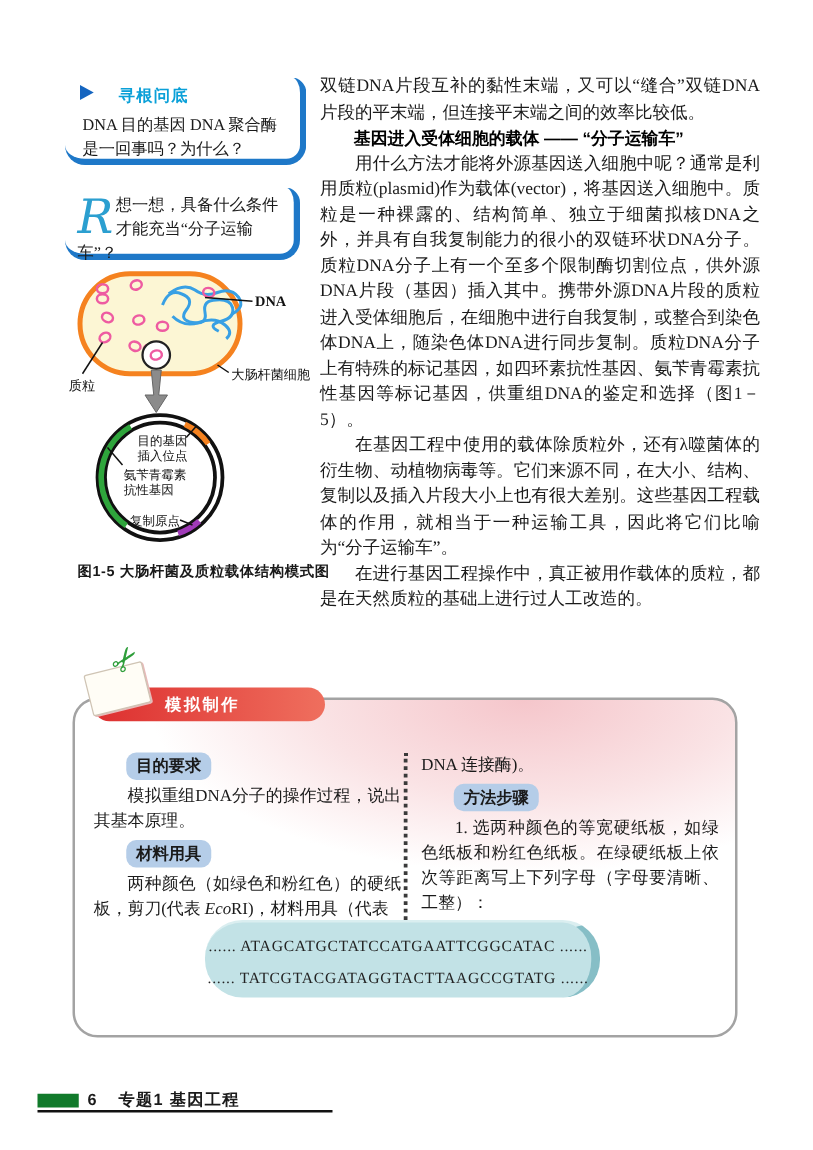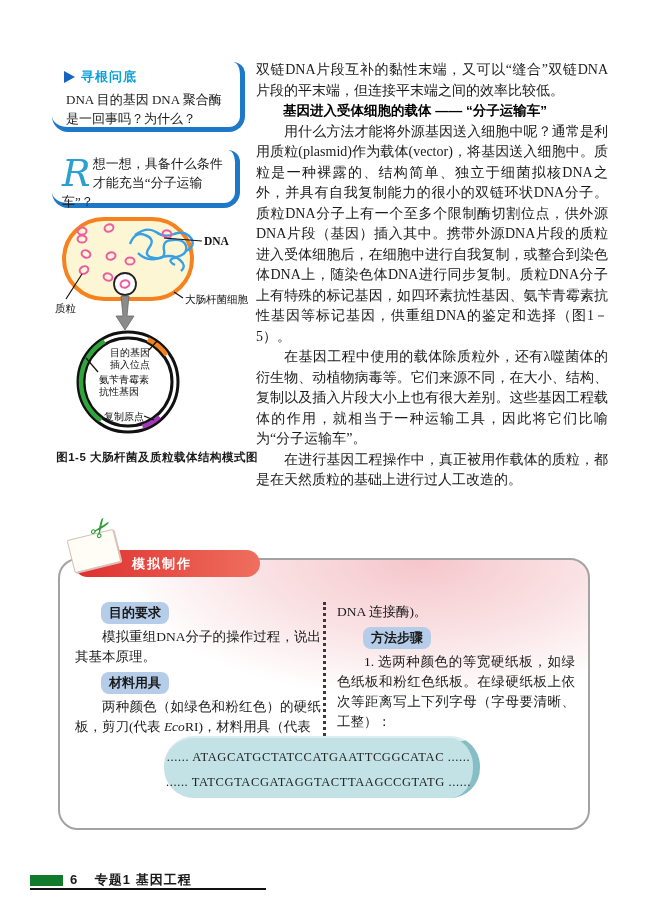--- a/index.html
+++ b/index.html
@@ -3,36 +3,36 @@
 <meta charset="utf-8">
 <style>
   html,body{margin:0;padding:0;background:#fff;}
   .page{position:relative;width:650px;height:920px;background:#ffffff;overflow:hidden;
         font-family:"Liberation Serif","DejaVu Serif",serif;color:#1a1a1a;}
 
   
   .side-box{position:absolute;border-right:5px solid #1e78c8;border-bottom:5px solid #1e78c8;
             border-radius:4px 12px 16px 16px;}
   .box-inquiry{left:52px;top:62px;width:193px;height:70px;padding:6px 6px 0 12px;box-sizing:border-box;}
-  .inq-head{display:flex;align-items:center;gap:6px;}
+  .inq-head{display:flex;gap:20px;}
   .tri{width:0;height:0;border-left:11px solid #1565c0;border-top:6px solid transparent;
        border-bottom:6px solid transparent;}
   .inq-title{color:#0aa0d8;font-weight:bold;font-size:13px;
              font-family:"Liberation Sans","DejaVu Sans",sans-serif;letter-spacing:1px;}
   .inq-body{font-size:13px;line-height:19px;margin-top:4px;padding-left:2px;}
 
   .box-think{left:52px;top:150px;width:188px;height:58px;padding:4px 4px 0 10px;box-sizing:border-box;}
   .r-cap{float:left;font-size:38px;line-height:34px;font-style:italic;color:#2b9fd0;
          font-family:"DejaVu Serif",serif;margin:2px 2px 0 0;}
   .think-body{font-size:13px;line-height:19px;}
 
   
   .fig-svg{position:absolute;left:42px;top:214px;}
-  .fig-caption{position:absolute;left:48px;top:450px;width:210px;font-size:11.5px;font-weight:bold;
-               font-family:"Liberation Sans","DejaVu Sans",sans-serif;letter-spacing:0.5px;text-align:right;}
+  .fig-caption{position:absolute;left:62px;top:450px;width:210px;font-size:11.5px;font-weight:bold;
+               font-family:"Liberation Sans","DejaVu Sans",sans-serif;letter-spacing:0.5px;}
   svg text{font-family:"Liberation Serif","DejaVu Serif",serif;fill:#111;}
 
   
   .main-col{position:absolute;left:256px;top:60px;width:352px;font-size:14px;line-height:20.5px;
             text-align:justify;}
   .main-col p{margin:0;}
   .p-indent{text-indent:2em;}
   .blue-head{color:#000000;font-weight:bold;text-indent:2em;
              font-family:"Liberation Sans","DejaVu Sans",sans-serif;font-size:13.5px;}
 

